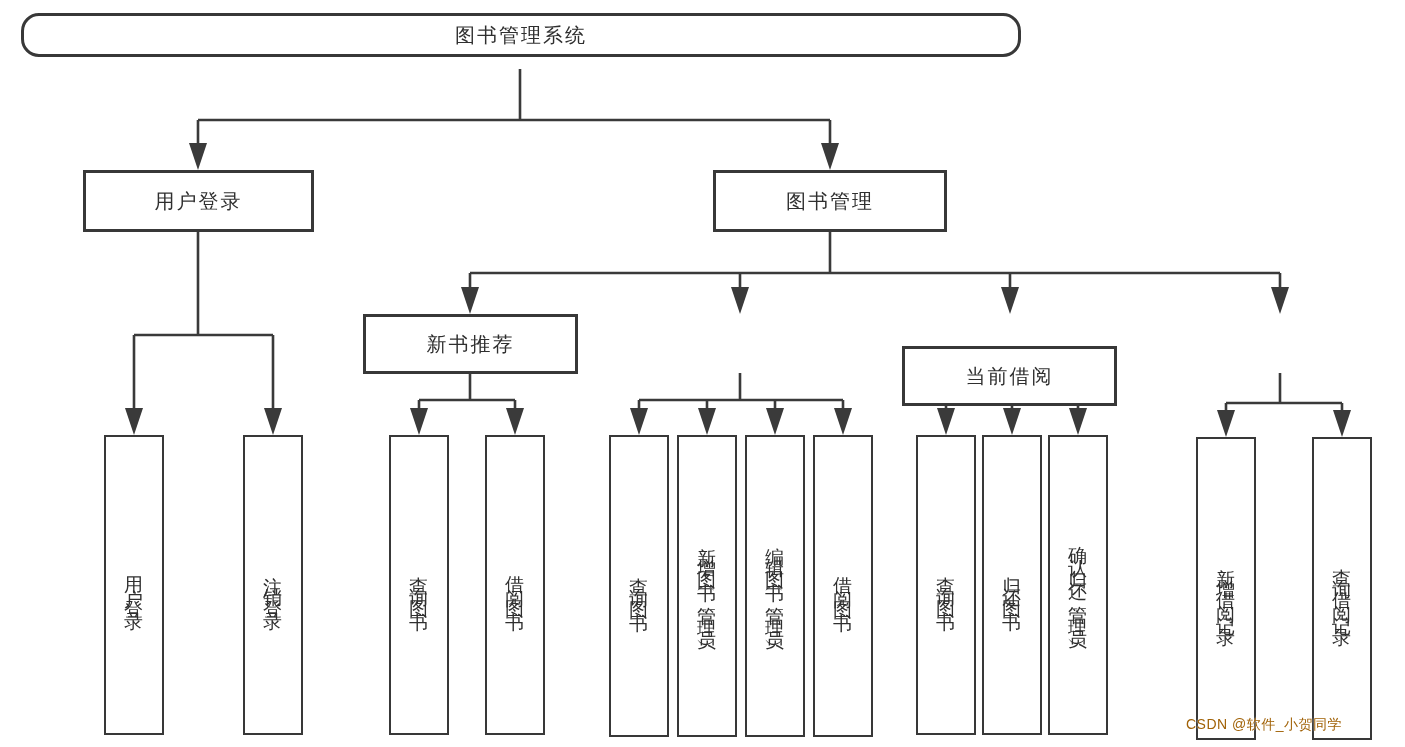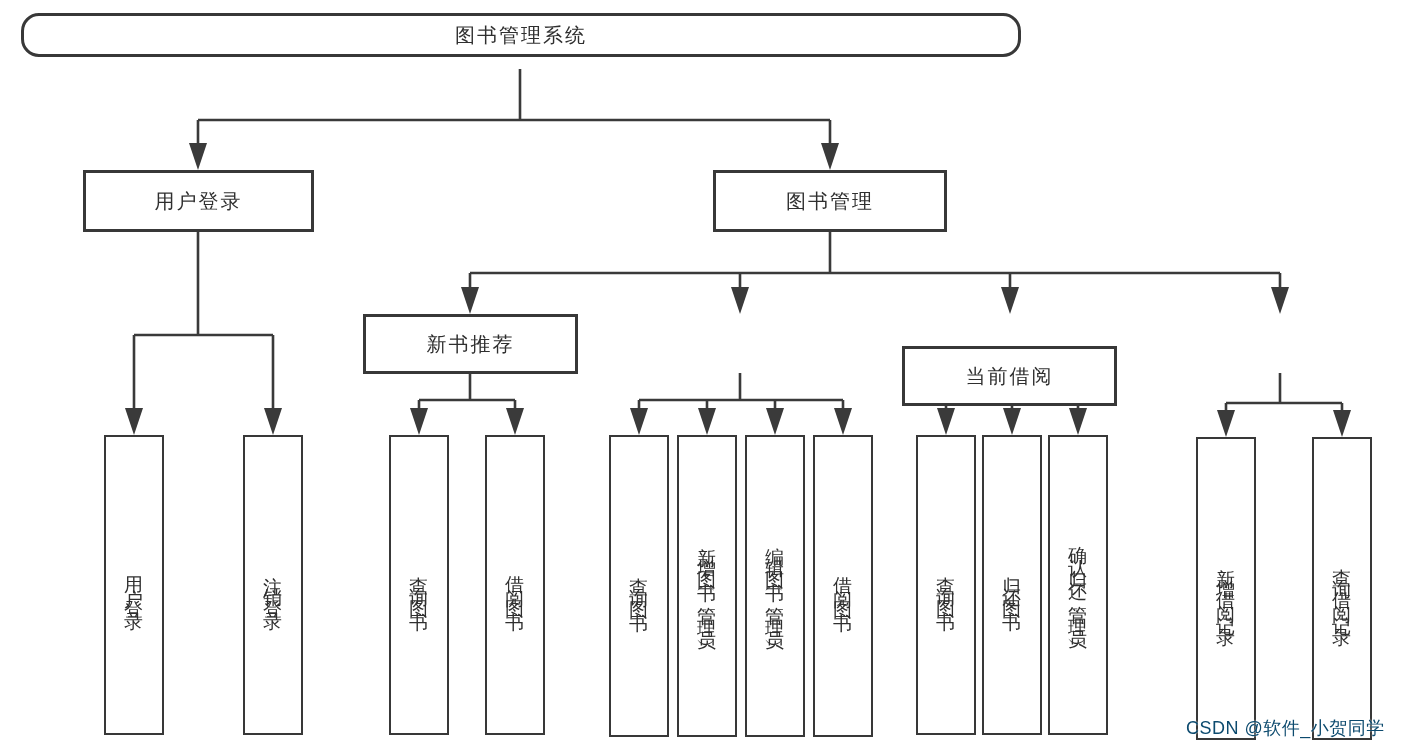--- a/index.html
+++ b/index.html
@@ -50,22 +50,22 @@
     text-orientation: mixed;
     letter-spacing: 12px;
     line-height: 1;
     font-size: 19px;
     white-space: nowrap;
   }
   .watermark {
     position: absolute;
     left: 1186px;
     top: 716px;
-    font-size: 18px;
-    color: #0c4a6e;
+    font-size: 14px;
+    color: #a16207;
     letter-spacing: 0.5px;
     text-shadow: 0 0 2px #ffffff;
     white-space: nowrap;
   }
 </style>
 </head>
 <body>
 
 <div class="diagram">
 

